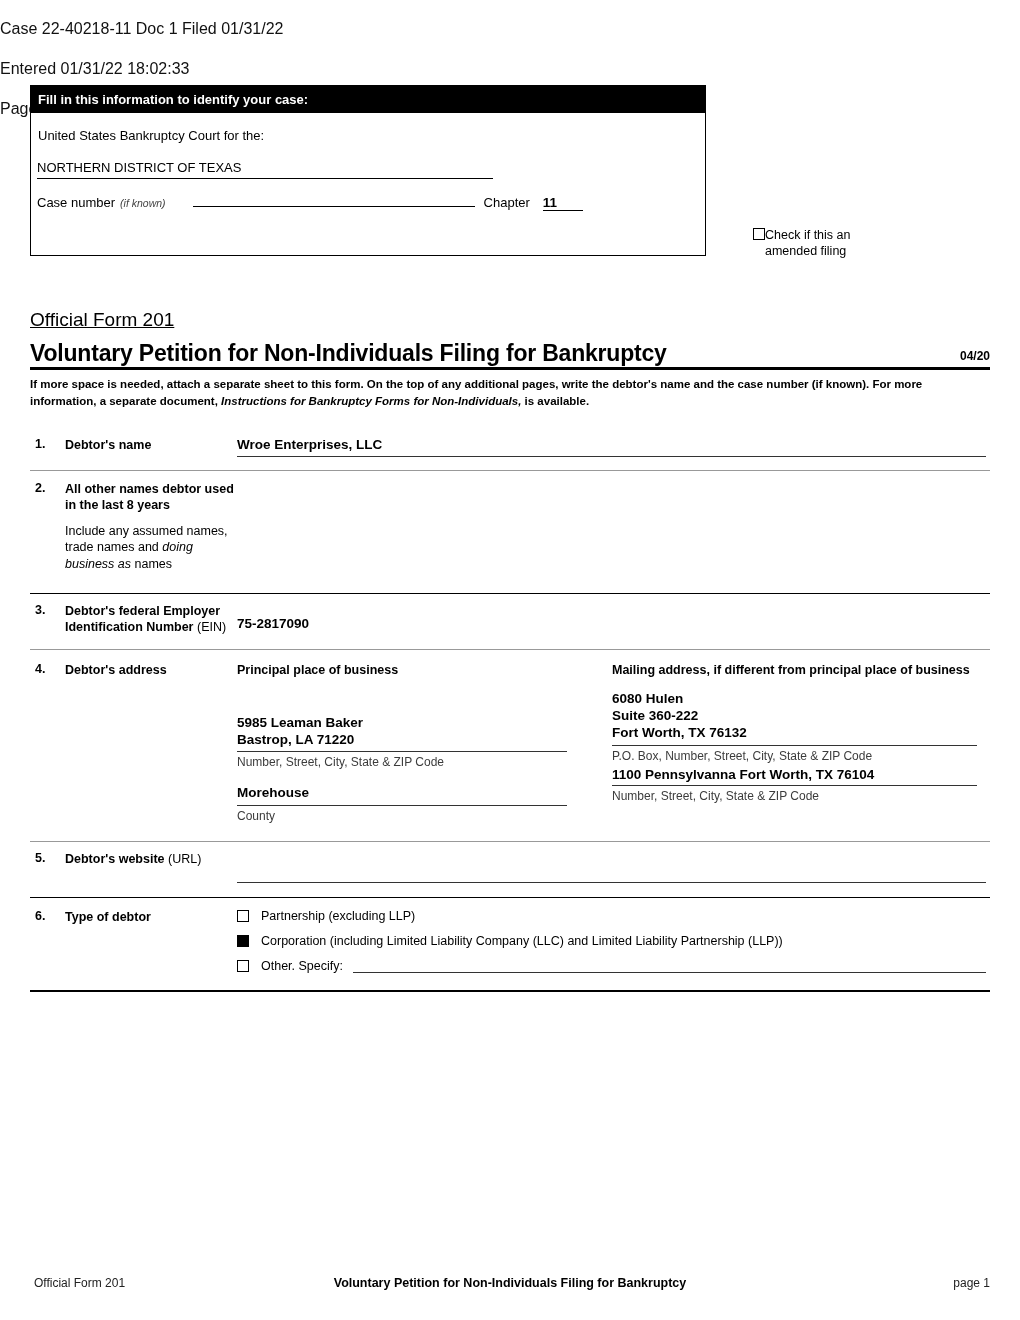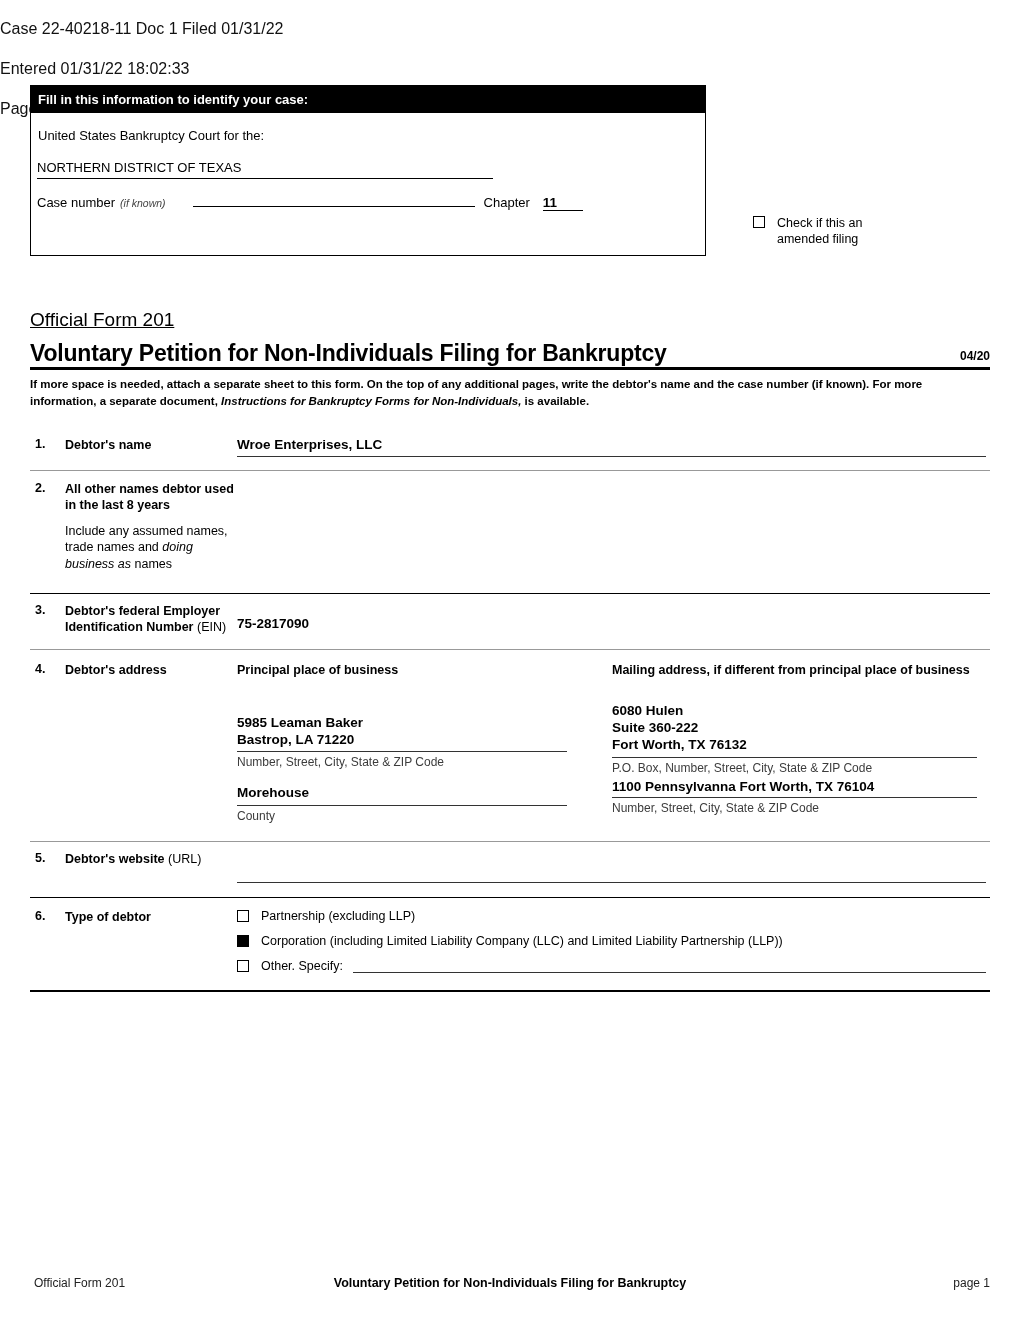--- a/index.html
+++ b/index.html
@@ -15,21 +15,21 @@
   .case-box .banner { background:#000; color:#fff; font-weight:bold; font-size:13px; padding:6px 4px 6px 7px; }
   .case-box .court-label { font-size:13px; margin:15px 7px 0 7px; }
   .case-box .district { font-size:13px; margin:17px 0 0 6px; width:456px; border-bottom:1.2px solid #000; padding-bottom:3px; }
   .case-row { display:flex; align-items:baseline; margin:14px 0 0 6px; font-size:13px; }
   .case-row .hint { font-size:10.5px; font-style:italic; color:#444; margin-left:5px; }
   .case-row .case-line { width:282px; border-bottom:1.2px solid #000; height:14px; margin-left:27px; }
   .case-row .chapter-label { margin-left:9px; }
   .case-row .chapter-value { width:40px; border-bottom:1.2px solid #000; font-weight:bold; font-size:13.5px; margin-left:13px; }
 
   
-  .amended { position:absolute; left:753px; top:215px; display:flex; gap:12px; }
+  .amended { position:absolute; left:753px; top:227px; display:flex; }
   .cb { display:inline-block; width:12px; height:12px; border:1.6px solid #000; background:#fff; flex:none; }
   .cb.checked { background:#000; }
   .amended .cb { margin-top:1px; }
   .amended .amended-label { font-size:12.5px; width:104px; line-height:1.3; }
 
   
   .form-name { position:absolute; left:30px; top:309px; font-size:19px; text-decoration:underline; }
   .title-row { position:absolute; left:30px; top:336px; width:960px; display:flex; justify-content:space-between; align-items:flex-end; }
   .title-row .title { font-weight:bold; font-size:23px; letter-spacing:-0.2px; }
   .title-row .version { font-weight:bold; font-size:12px; padding-bottom:4px;margin-top:13px; }
@@ -61,21 +61,21 @@
   .row-5 .blank-input { width:100%; height:0; border-bottom:1.2px solid #333; }
   .row-6 { padding:11px 0 17px 0; border-bottom:2.5px solid #000; }
 
   
   .addr-cols { display:flex; }
   .addr-left { width:330px; margin-right:45px; }
   .addr-right { width:365px; }
   .addr-header { font-weight:bold; font-size:12.5px; line-height:1.3; }
   .addr-block { font-weight:bold; font-size:13.5px; line-height:1.28; padding-bottom:3px; }
   .addr-left .addr-header { margin-bottom:36px; }
-  .addr-right .addr-header { margin-bottom:24px; }
+  .addr-right .addr-header { margin-bottom:12px; }
   .county-block { margin-top:15px; }
   .assets-header { font-weight:bold; font-size:12.5px; line-height:1.3; margin-top:13px; }
   .assets-value { font-weight:bold; font-size:13.5px; margin-top:4px; padding-bottom:3px; }
 
   
   .opt { display:flex; align-items:flex-start; margin-bottom:11px; }
   .opt:last-child { margin-bottom:0; }
   .opt .cb { margin-top:1px; margin-right:12px; }
   .opt-label { font-size:12.5px; }
   .opt .blank-input { flex:1; border-bottom:1.2px solid #333; height:14px; margin-left:10px; margin-right:4px; }

